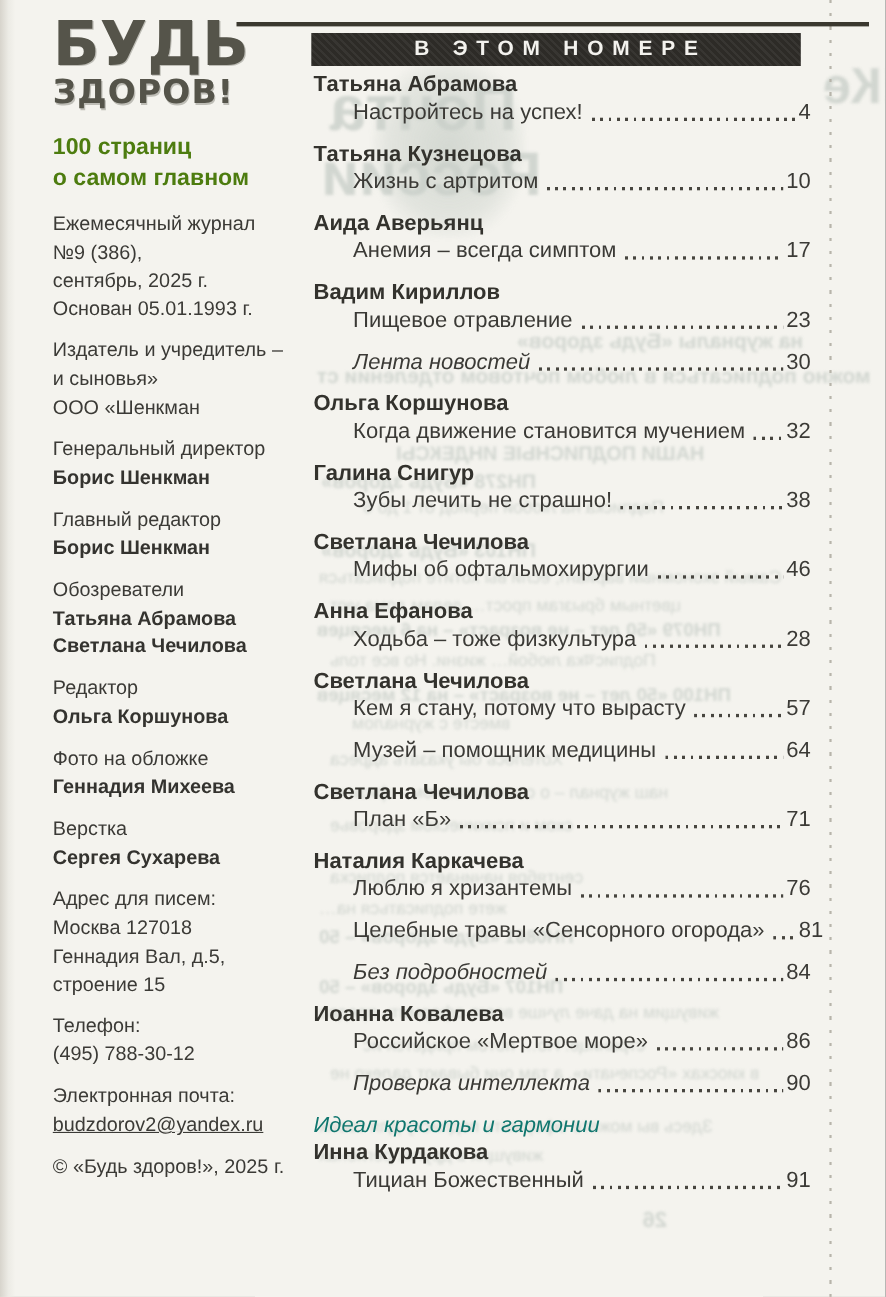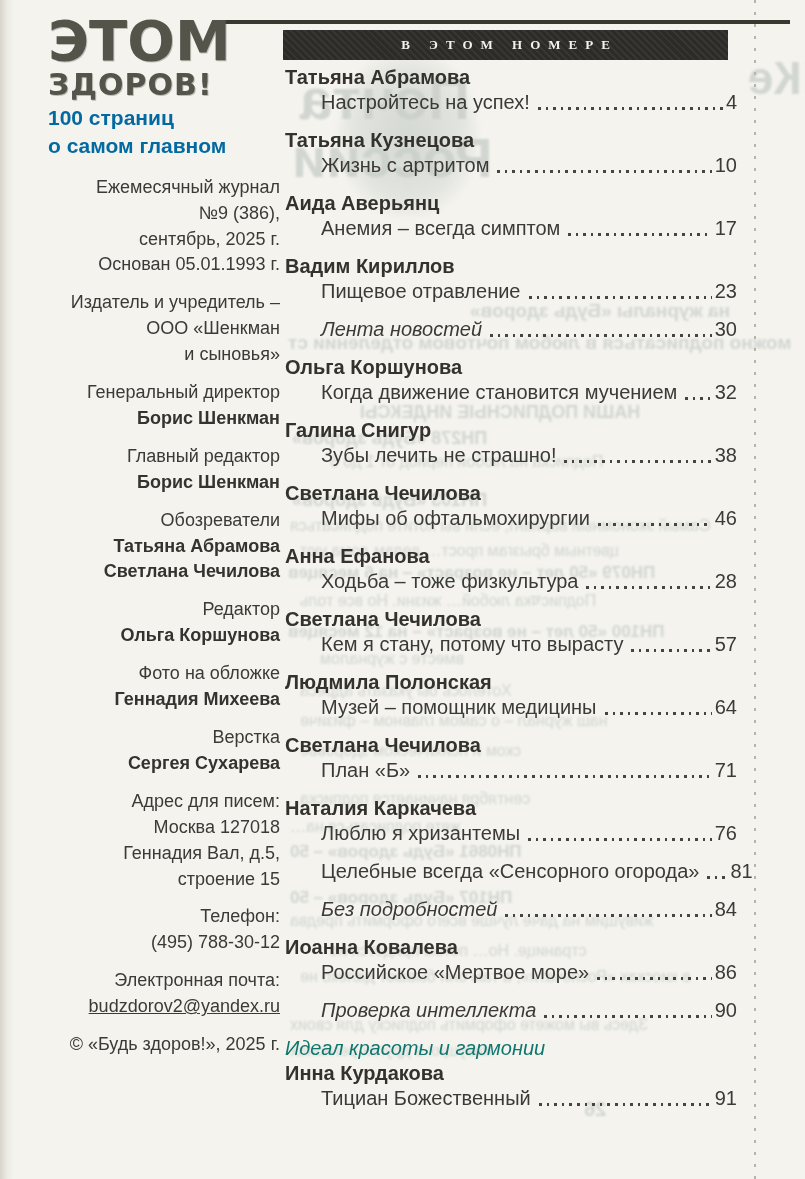--- a/index.html
+++ b/index.html
@@ -34,38 +34,37 @@
   .ghost-blob{
     position:absolute;left:338px;top:52px;width:140px;height:165px;
     background:radial-gradient(ellipse at center,#ccd2cb 0%,rgba(204,210,203,.55) 55%,rgba(204,210,203,0) 75%);
     filter:blur(2px);opacity:.8;
   }
   
   .sidebar{position:absolute;left:48px;top:16px;width:232px;}
   .logo{color:#55544a;font-family:"DejaVu Sans",sans-serif;font-weight:bold;}
   .logo1{font-size:56px;line-height:.88;letter-spacing:0px;text-shadow:1px 1px 0 rgba(90,89,78,.35);}
   .logo2{font-size:30px;line-height:1;letter-spacing:1px;margin-top:5px;text-shadow:1px 1px 0 rgba(90,89,78,.35);}
-  .tagline{margin-top:4px;font-size:21px;font-weight:bold;color:#0369a1;line-height:1.32;}
+  .tagline{margin-top:20px;font-size:21px;font-weight:bold;color:#4d7c0f;line-height:1.32;}
   #sidebar-blocks{margin-top:15px;font-size:18px;line-height:1.44;}
-  .block{margin-bottom:12px;text-align:right;}
+  .block{margin-bottom:12px;}
   .block .b{font-weight:bold;color:#34332f;}
   .block .u{text-decoration:underline;}
   .block.last{margin-top:11px;}
   
   .top-rule{position:absolute;left:215px;top:20px;width:575px;height:4px;background:#3a382f;}
   .banner{
     position:absolute;left:283px;top:30px;width:445px;height:30px;
     background:#2d2b27;
     background-image:repeating-linear-gradient(45deg,rgba(255,255,255,.05) 0 2px,rgba(0,0,0,0) 2px 5px);
     display:flex;align-items:center;justify-content:center;
   }
   .banner span{
-    color:#f3f2ee;font-weight:bold;font-size:13px;letter-spacing:8px;
+    color:#f3f2ee;font-weight:bold;font-size:19px;letter-spacing:8px;
     padding-left:8px; 
-    font-family:Liberation Serif, serif;
   }
   
   .toc{position:absolute;left:285px;top:65px;width:452px;font-size:20px;}
   .entry{margin-bottom:13px;}
   .author{font-weight:bold;color:#33322d;line-height:25px;}
   .rubric{font-style:italic;color:#0f766e;line-height:25px;}
   .row{display:flex;align-items:baseline;line-height:25px;margin-left:36px;}
   .title{white-space:nowrap;}
   .title.i{font-style:italic;}
   .dots{
@@ -111,38 +110,38 @@
       <div class="ghost m b" style="left: 748px; top: 52px; font-size: 46px;">!Ке</div>
       <div class="ghost m b" style="left: 584px; top: 1098px; font-size: 20px;">26</div>
     </div>
 
   <div class="left-edge"></div>
   <div class="right-dots"></div>
   <div class="top-rule"></div>
 
   <div class="sidebar">
     <div class="logo">
-      <div class="logo1">ЭТОМ</div>
+      <div class="logo1">БУДЬ</div>
       <div class="logo2">ЗДОРОВ!</div>
     </div>
     <div class="tagline">
       <div>100 страниц</div>
       <div>о самом главном</div>
     </div>
     <div id="sidebar-blocks">
         <div class="block">
           <div class="">Ежемесячный журнал</div>
           <div class="">№9 (386),</div>
           <div class="">сентябрь, 2025 г.</div>
           <div class="">Основан 05.01.1993 г.</div>
         </div>
         <div class="block">
           <div class="">Издатель и учредитель –</div>
+          <div class="">и сыновья»</div>
           <div class="">ООО «Шенкман</div>
-          <div class="">и сыновья»</div>
         </div>
         <div class="block">
           <div class="">Генеральный директор</div>
           <div class="b ">Борис Шенкман</div>
         </div>
         <div class="block">
           <div class="">Главный редактор</div>
           <div class="b ">Борис Шенкман</div>
         </div>
         <div class="block">
@@ -260,21 +259,20 @@
       </div>
       <div class="entry">
         <div class="author">Светлана Чечилова</div>
         <div class="row">
           <span class="title">Кем я стану, потому что вырасту</span>
           <span class="dots"></span>
           <span class="pg">57</span>
         </div>
       </div>
       <div class="entry">
-        <div class="author">Людмила Полонская</div>
         <div class="row">
           <span class="title">Музей – помощник медицины</span>
           <span class="dots"></span>
           <span class="pg">64</span>
         </div>
       </div>
       <div class="entry">
         <div class="author">Светлана Чечилова</div>
         <div class="row">
           <span class="title">План «Б»</span>
@@ -285,21 +283,21 @@
       <div class="entry">
         <div class="author">Наталия Каркачева</div>
         <div class="row">
           <span class="title">Люблю я хризантемы</span>
           <span class="dots"></span>
           <span class="pg">76</span>
         </div>
       </div>
       <div class="entry">
         <div class="row">
-          <span class="title">Целебные всегда «Сенсорного огорода»</span>
+          <span class="title">Целебные травы «Сенсорного огорода»</span>
           <span class="dots"></span>
           <span class="pg">81</span>
         </div>
       </div>
       <div class="entry">
         <div class="row">
           <span class="title i">Без подробностей</span>
           <span class="dots"></span>
           <span class="pg">84</span>
         </div>

